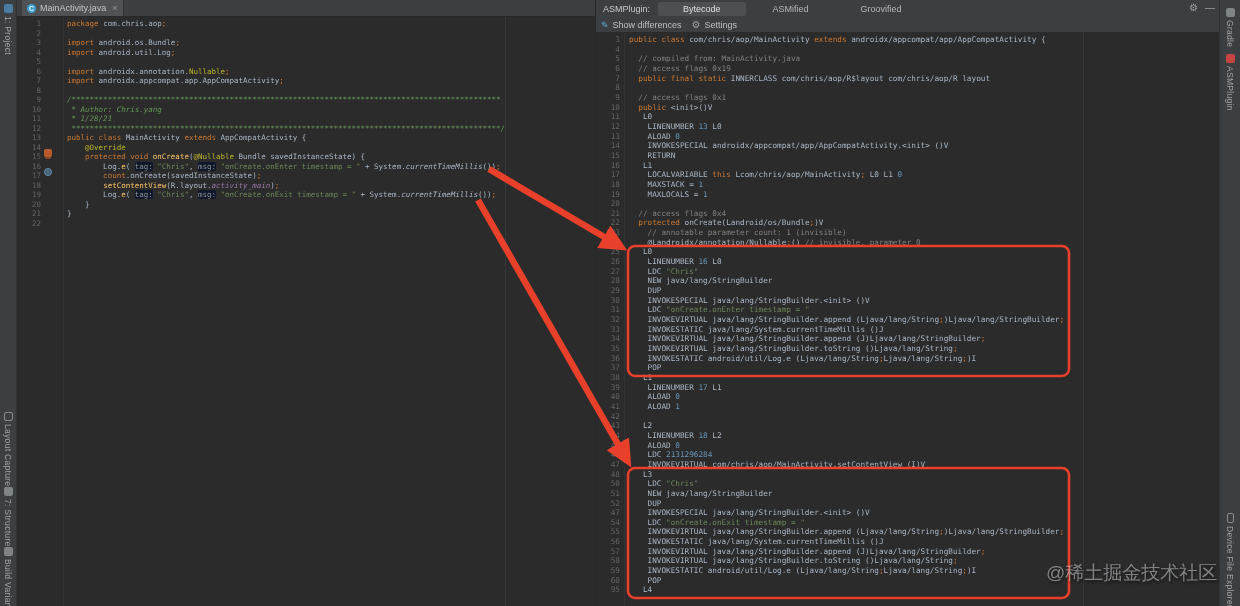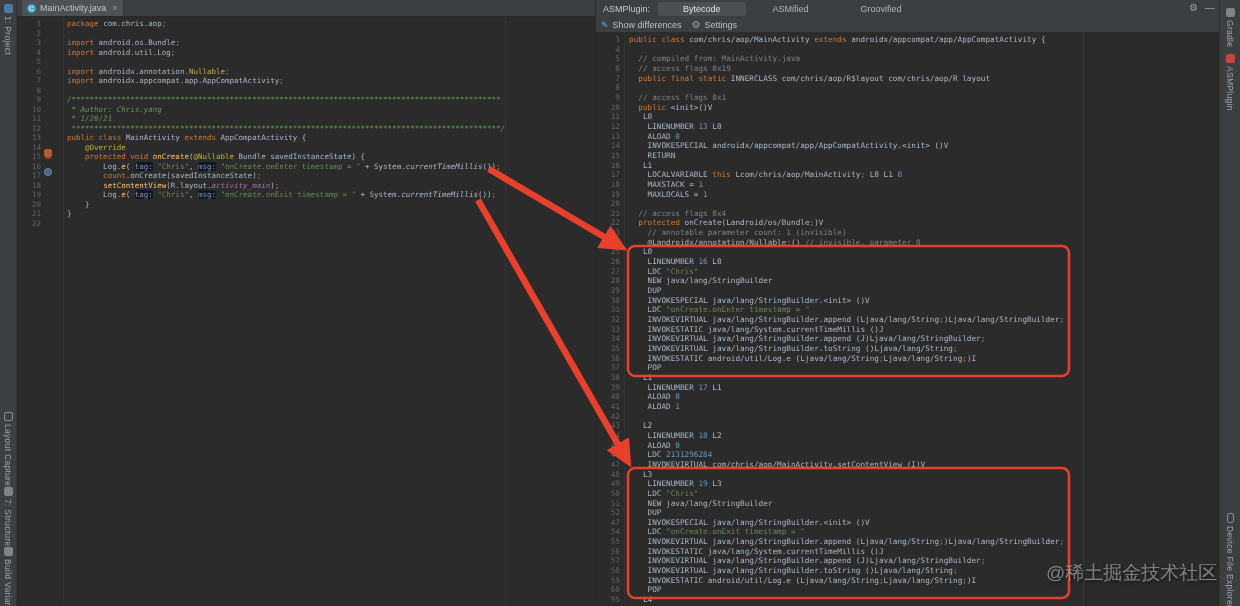--- a/index.html
+++ b/index.html
@@ -209,21 +209,20 @@
           <div class="cl"><span class="ln">39</span><span class="gap"></span><span class="ct"><span class="tk-d">    LINENUMBER </span><span class="tk-n">17</span><span class="tk-d"> L1</span></span></div>
           <div class="cl"><span class="ln">40</span><span class="gap"></span><span class="ct"><span class="tk-d">    ALOAD </span><span class="tk-n">0</span></span></div>
           <div class="cl"><span class="ln">41</span><span class="gap"></span><span class="ct"><span class="tk-d">    ALOAD </span><span class="tk-n">1</span></span></div>
           <div class="cl"><span class="ln">42</span><span class="gap"></span></div>
           <div class="cl"><span class="ln">43</span><span class="gap"></span><span class="ct"><span class="tk-d">   L2</span></span></div>
           <div class="cl"><span class="ln">44</span><span class="gap"></span><span class="ct"><span class="tk-d">    LINENUMBER </span><span class="tk-n">18</span><span class="tk-d"> L2</span></span></div>
           <div class="cl"><span class="ln">45</span><span class="gap"></span><span class="ct"><span class="tk-d">    ALOAD </span><span class="tk-n">0</span></span></div>
           <div class="cl"><span class="ln">46</span><span class="gap"></span><span class="ct"><span class="tk-d">    LDC </span><span class="tk-n">2131296284</span></span></div>
           <div class="cl"><span class="ln">47</span><span class="gap"></span><span class="ct"><span class="tk-d">    INVOKEVIRTUAL com/chris/aop/MainActivity.setContentView (I)V</span></span></div>
           <div class="cl"><span class="ln">48</span><span class="gap"></span><span class="ct"><span class="tk-d">   L3</span></span></div>
-          <div class="cl"><span class="ln">49</span><span class="gap"></span><span class="ct"><span class="tk-d">    LINENUMBER </span><span class="tk-n">19</span><span class="tk-d"> L3</span></span></div>
           <div class="cl"><span class="ln">50</span><span class="gap"></span><span class="ct"><span class="tk-d">    LDC </span><span class="tk-s">"Chris"</span></span></div>
           <div class="cl"><span class="ln">51</span><span class="gap"></span><span class="ct"><span class="tk-d">    NEW java/lang/StringBuilder</span></span></div>
           <div class="cl"><span class="ln">52</span><span class="gap"></span><span class="ct"><span class="tk-d">    DUP</span></span></div>
           <div class="cl"><span class="ln">47</span><span class="gap"></span><span class="ct"><span class="tk-d">    INVOKESPECIAL java/lang/StringBuilder.&lt;init&gt; ()V</span></span></div>
           <div class="cl"><span class="ln">54</span><span class="gap"></span><span class="ct"><span class="tk-d">    LDC </span><span class="tk-s">"onCreate.onExit timestamp = "</span></span></div>
           <div class="cl"><span class="ln">55</span><span class="gap"></span><span class="ct"><span class="tk-d">    INVOKEVIRTUAL java/lang/StringBuilder.append (Ljava/lang/String</span><span class="tk-semi">;</span><span class="tk-d">)Ljava/lang/StringBuilder</span><span class="tk-semi">;</span></span></div>
           <div class="cl"><span class="ln">56</span><span class="gap"></span><span class="ct"><span class="tk-d">    INVOKESTATIC java/lang/System.currentTimeMillis ()J</span></span></div>
           <div class="cl"><span class="ln">57</span><span class="gap"></span><span class="ct"><span class="tk-d">    INVOKEVIRTUAL java/lang/StringBuilder.append (J)Ljava/lang/StringBuilder</span><span class="tk-semi">;</span></span></div>
           <div class="cl"><span class="ln">58</span><span class="gap"></span><span class="ct"><span class="tk-d">    INVOKEVIRTUAL java/lang/StringBuilder.toString ()Ljava/lang/String</span><span class="tk-semi">;</span></span></div>
           <div class="cl"><span class="ln">59</span><span class="gap"></span><span class="ct"><span class="tk-d">    INVOKESTATIC android/util/Log.e (Ljava/lang/String</span><span class="tk-semi">;</span><span class="tk-d">Ljava/lang/String</span><span class="tk-semi">;</span><span class="tk-d">)I</span></span></div>

